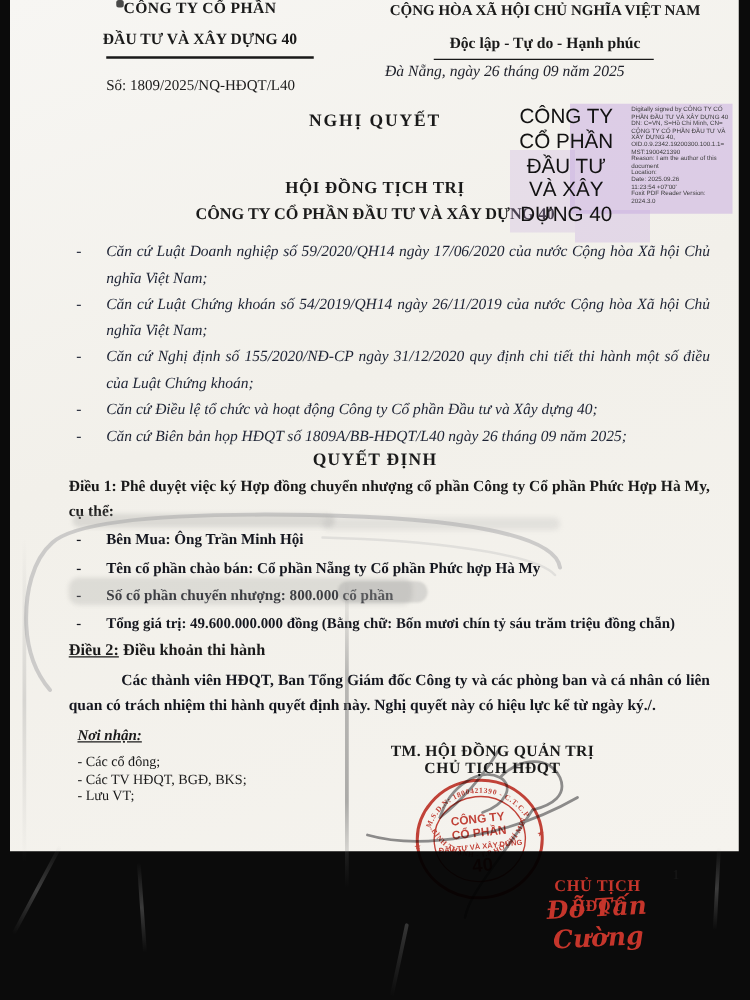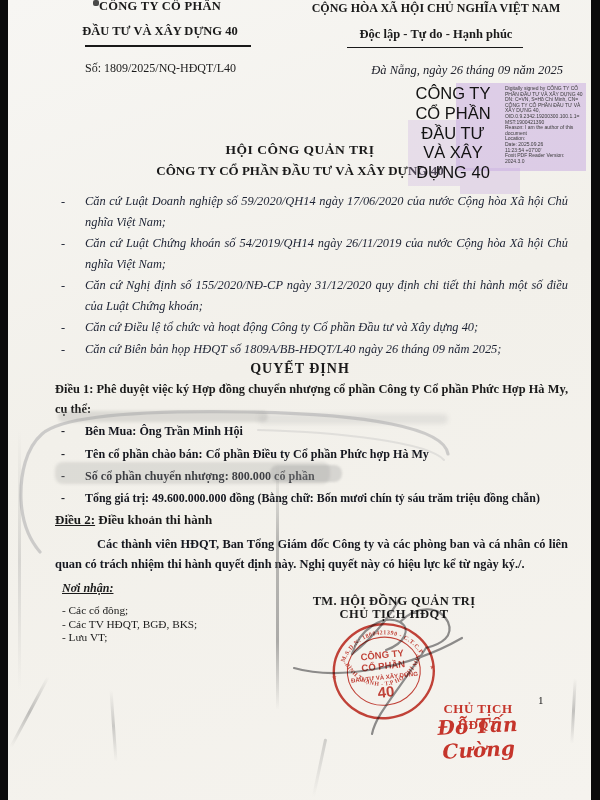--- a/index.html
+++ b/index.html
@@ -1,19 +1,19 @@
 <!DOCTYPE html>
 <html><head>
 <meta charset="utf-8">
 <style>
   *{box-sizing:border-box;margin:0;padding:0}
   html,body{width:600px;height:800px}
   body{background:#0b0b0b;position:relative;overflow:hidden;
        font-family:"Liberation Serif","DejaVu Serif",serif;color:#1a1a1a}
-  .paper{position:absolute;left:8px;top:0;width:583px;height:800px;
+  .paper{position:absolute;left:8px;top:0;width:583px;height:681px;
          background:linear-gradient(160deg,#f7f6f3 0%,#f2f0ea 45%,#f5f3ee 100%)}
   .abs{position:absolute}
   .b{font-weight:bold}
   .i{font-style:italic}
   .ctr{text-align:center}
   .jst{text-align:justify}
   .rule{background:#191919;height:1.6px}
   .cite{display:flex;font-style:italic;font-size:12.4px;line-height:20.5px;
         color:#1c2233;text-align:justify;margin-bottom:1px}
   .dash{flex:0 0 30px;width:30px;padding-left:6px}
@@ -35,23 +35,24 @@
 
   <div class="abs b ctr" style="left:32px;top:-1px;width:240px;font-size:12.5px;letter-spacing:.3px">CÔNG TY CỔ PHẦN</div>
   <div class="abs b ctr" style="left:32px;top:24px;width:240px;font-size:12.5px">ĐẦU TƯ VÀ XÂY DỰNG 40</div>
   <div class="abs rule" style="left:77px;top:45px;width:166px"></div>
 
   <div class="abs b ctr" style="left:305px;top:27px;width:246px;font-size:12.5px">Độc lập - Tự do - Hạnh phúc</div>
   <div class="abs b ctr" style="left:295px;top:1px;width:266px;font-size:12px">CỘNG HÒA XÃ HỘI CHỦ NGHĨA VIỆT NAM</div>
   <div class="abs rule" style="left:339px;top:47px;width:176px;height:1.4px"></div>
 
   <div class="abs" style="left:77px;top:61px;font-size:12px">Số: 1809/2025/NQ-HĐQT/L40</div>
-  <div class="abs i" style="left:300px;top:63px;width:255px;text-align:right;font-size:12.5px;color:#20222c">Đà Nẵng, ngày 26 tháng 09 năm 2025</div>
+  <div class="abs i" style="left:300px;top:50px;width:255px;font-size:12.5px;color:#20222c">Đà Nẵng, ngày 26 tháng 09 năm 2025</div>
 
-  <div class="abs b ctr" style="left:42px;top:142px;width:500px;font-size:13.5px;letter-spacing:.5px">HỘI CÔNG QUẢN TRỊ</div>
+  <div class="abs b ctr" style="left:42px;top:90px;width:500px;font-size:14px;letter-spacing:1.5px">NGHỊ QUYẾT</div>
+  <div class="abs b ctr" style="left:42px;top:142px;width:500px;font-size:13.5px;letter-spacing:.5px">HỘI ĐỒNG TỊCH TRỊ</div>
   <div class="abs b ctr" style="left:42px;top:163px;width:500px;font-size:13px">CÔNG TY CỔ PHẦN ĐẦU TƯ VÀ XÂY DỰNG 40</div>
 
   <div class="abs" style="left:47px;top:191px;width:513px">
     <div class="cite">
       <span class="dash">-</span>
       <span class="txt">Căn cứ Luật Doanh nghiệp số 59/2020/QH14 ngày 17/06/2020 của nước Cộng hòa Xã hội Chủ nghĩa Việt Nam;</span>
       </div>
     <div class="cite">
       <span class="dash">-</span>
       <span class="txt">Căn cứ Luật Chứng khoán số 54/2019/QH14 ngày 26/11/2019 của nước Cộng hòa Xã hội Chủ nghĩa Việt Nam;</span>
@@ -73,21 +74,21 @@
   <div class="abs b ctr" style="left:42px;top:361px;width:500px;font-size:14px;letter-spacing:1px">QUYẾT ĐỊNH</div>
 
   <div class="abs b jst" style="left:47px;top:380px;width:513px;font-size:12.4px;line-height:19.5px"><span style="">Điều 1:</span>&nbsp;<span>Phê duyệt việc ký Hợp đồng chuyển nhượng cổ phần Công ty Cổ phần Phức Hợp Hà My, cụ thể:</span></div>
 
   <div class="ditem" style="top:423px">
     <span class="dash">-</span>
     <span class="txt">Bên Mua: Ông Trần Minh Hội</span>
     </div>
   <div class="ditem" style="top:446px">
     <span class="dash">-</span>
-    <span class="txt">Tên cổ phần chào bán: Cổ phần Điều ty Cổ phần Phức hợp Hà My</span>
+    <span class="txt">Tên cổ phần chào bán: Cổ phần Nẵng ty Cổ phần Phức hợp Hà My</span>
     </div>
   <div class="ditem" style="top:468px">
     <span class="dash">-</span>
     <span class="txt">Số cổ phần chuyển nhượng: 800.000 cổ phần</span>
     </div>
   <div class="ditem" style="top:490px;font-size:11.9px">
     <span class="dash">-</span>
     <span class="txt">Tổng giá trị: 49.600.000.000 đồng (Bằng chữ: Bốn mươi chín tỷ sáu trăm triệu đồng chẵn)</span>
     </div>
 

